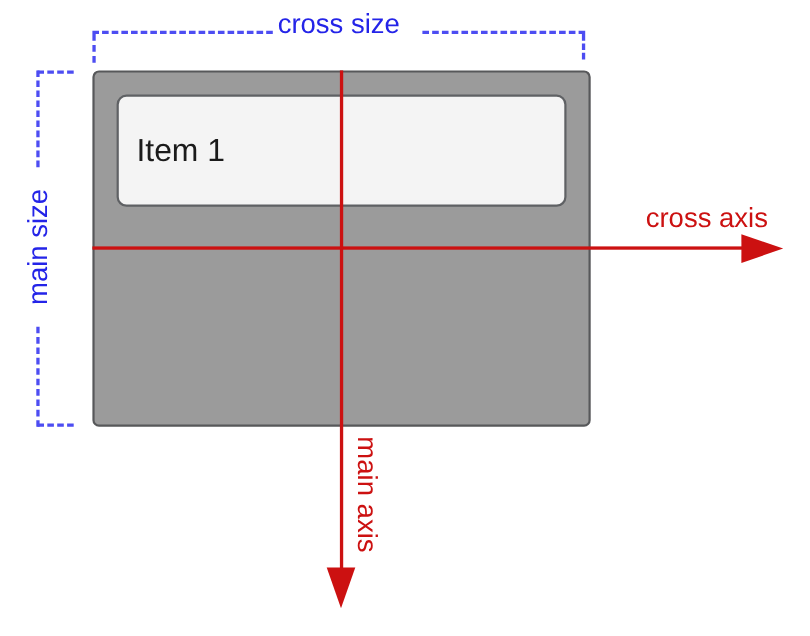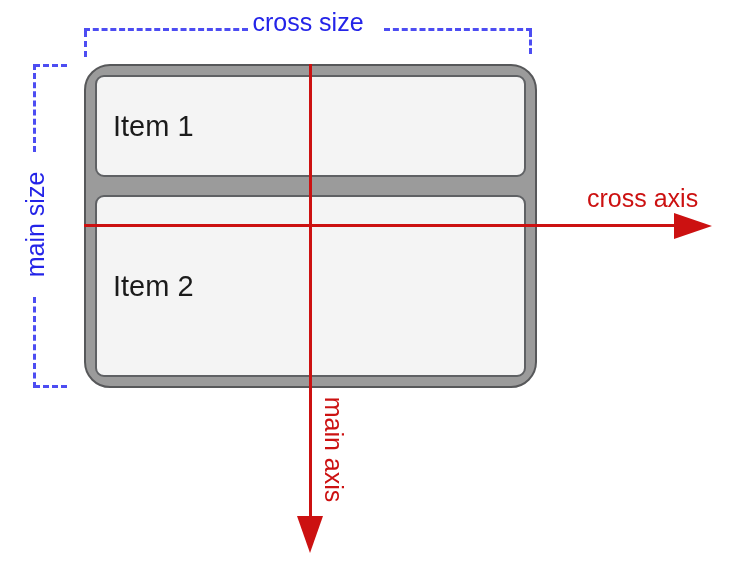--- a/index.html
+++ b/index.html
@@ -18,21 +18,21 @@
 
   .blue-label{position:absolute;color:var(--blue-text);font-size:25px;line-height:27px;white-space:nowrap;}
   .red-label{position:absolute;color:var(--red);font-size:25px;line-height:27px;white-space:nowrap;}
   .rot-ccw{transform:rotate(-90deg);text-align:center;}
   .rot-cw{transform:rotate(90deg);text-align:center;}
 
   
   .flex-container{
     position:absolute;left:84px;top:64px;width:453px;height:324px;
     background:var(--container-fill);border:2px solid var(--container-border);
-    border-radius:26px;display:flex;flex-direction:column;gap:18px;padding:9px;
+    border-radius:6px;display:flex;flex-direction:column;gap:18px;padding:20px;
   }
   .flex-item{
     background:var(--item-fill);border:2px solid var(--item-border);border-radius:9px;
     display:flex;align-items:center;padding-left:16px;
     font-size:29px;color:var(--item-text);
   }
   .flex-item.first{height:102px;flex:0 0 auto;}
   .flex-item.second{flex:1 1 auto;}
 
   
@@ -61,23 +61,20 @@
     <div class="vdash" style="left:33px;top:297px;height:91px;"></div>
     <div class="hdash" style="left:34px;top:64px;width:33px;"></div>
     <div class="hdash" style="left:34px;top:385px;width:33px;"></div>
     <div class="blue-label rot-ccw" style="left:-30px;top:211px;width:130px;height:27px;">main size</div>
   </div>
 
   <div class="flex-container">
     <div class="flex-item first">
       <span>Item 1</span>
     </div>
-    <div class="flex-item second">
-      <span>Item 2</span>
-    </div>
   </div>
 
   <div class="axis-h"></div>
   <div class="arrow-right"></div>
   <div class="red-label" style="left:546px;top:185px;margin-left:41px;">cross axis</div>
 
   <div class="axis-v"></div>
   <div class="arrow-down"></div>
   <div class="red-label rot-cw" style="left:273px;top:436px;width:120px;height:27px;">main axis</div>
 

